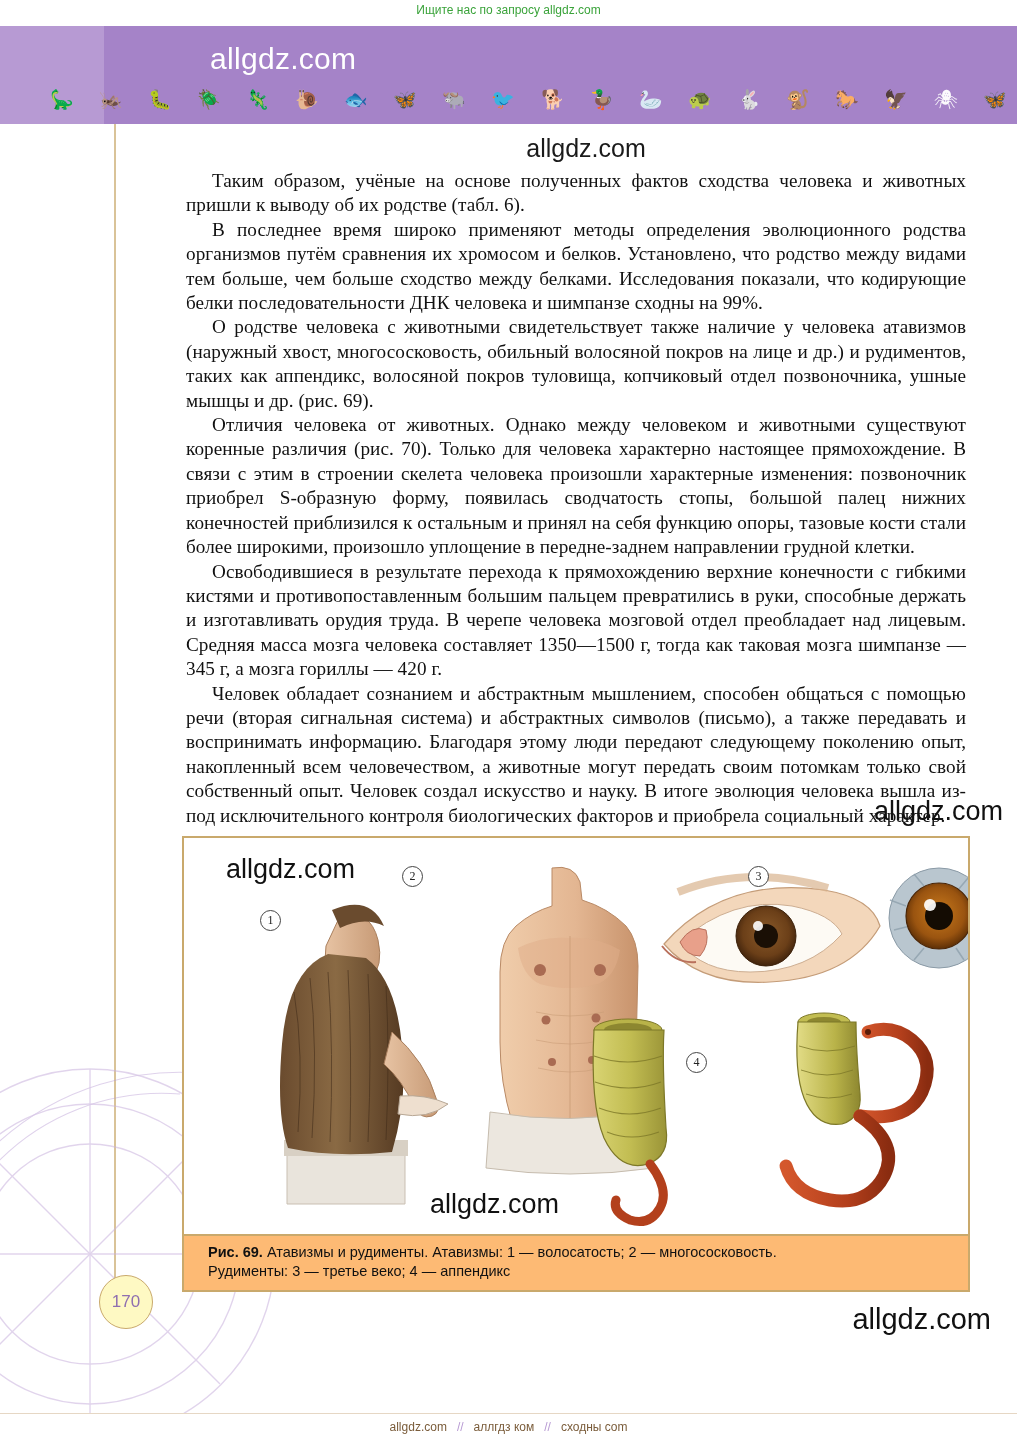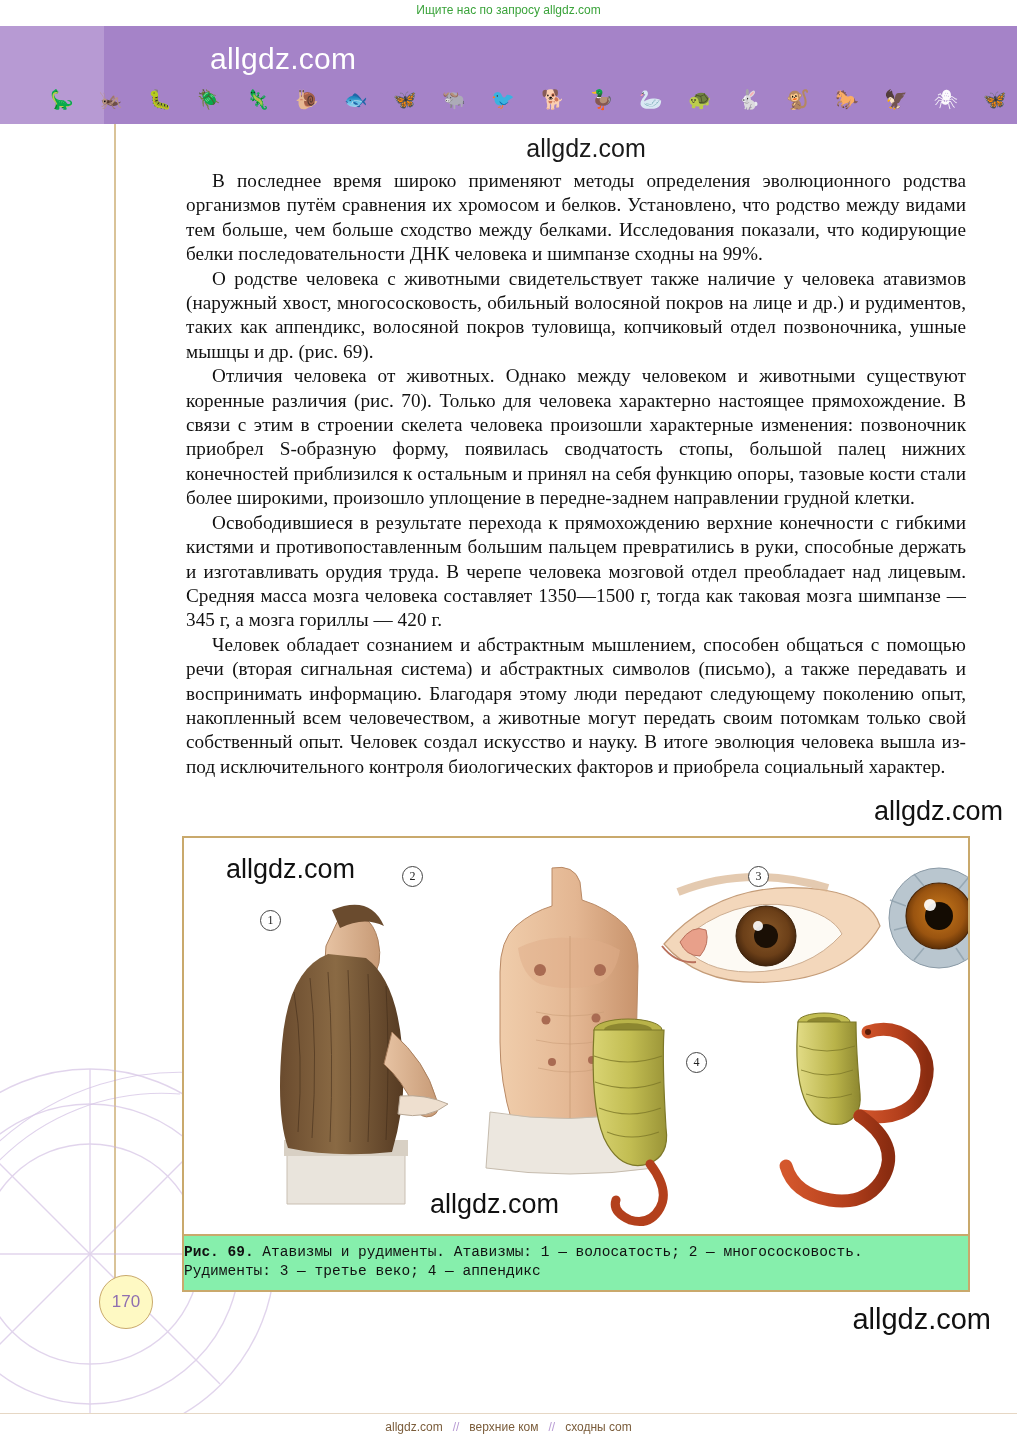--- a/index.html
+++ b/index.html
@@ -208,25 +208,25 @@
     font-size: 12px;
     color: #222;
     display: flex;
     align-items: center;
     justify-content: center;
     background: #fff;
     z-index: 7;
   }
 
   .caption {
-    background: #86efac;
+    background: #fdba74;
     border: 2px solid #c9a96c;
     border-top: none;
-    padding: 7px 12px 9px 0;
-    font-family: Liberation Mono, monospace;
+    padding: 7px 12px 9px 24px;
+    font-family: Liberation Sans, sans-serif;
     font-size: 14.5px;
     line-height: 19px;
     color: #111;
   }
   .caption b { font-weight: bold; }
 
   
   .bottom-bar {
     position: absolute;
     bottom: 0;
@@ -300,20 +300,21 @@
       <path d="M60 330 A230 230 0 0 1 300 40"></path>
       <path d="M30 300 A270 270 0 0 1 330 20"></path>
     </g>
   </svg>
 
   <div class="page-number">170</div>
 
   <div class="content">
     <div class="wm-inline wm-top">allgdz.com</div>
 
+    <p class="body-text">Таким образом, учёные на основе полученных фактов сходства человека и животных пришли к выводу об их родстве (табл. 6).</p>
     <p class="body-text">В последнее время широко применяют методы определения эволюционного родства организмов путём сравнения их хромосом и белков. Установлено, что родство между видами тем больше, чем больше сходство между белками. Исследования показали, что кодирующие белки последовательности ДНК человека и шимпанзе сходны на 99%.</p>
     <p class="body-text">О родстве человека с животными свидетельствует также наличие у человека атавизмов (наружный хвост, многососковость, обильный волосяной покров на лице и др.) и рудиментов, таких как аппендикс, волосяной покров туловища, копчиковый отдел позвоночника, ушные мышцы и др. (рис. 69).</p>
     <p class="body-text">Отличия человека от животных. Однако между человеком и животными существуют коренные различия (рис. 70). Только для человека характерно настоящее прямохождение. В связи с этим в строении скелета человека произошли характерные изменения: позвоночник приобрел S-образную форму, появилась сводчатость стопы, большой палец нижних конечностей приблизился к остальным и принял на себя функцию опоры, тазовые кости стали более широкими, произошло уплощение в передне-заднем направлении грудной клетки.</p>
     <p class="body-text">Освободившиеся в результате перехода к прямохождению верхние конечности с гибкими кистями и противопоставленным большим пальцем превратились в руки, способные держать и изготавливать орудия труда. В черепе человека мозговой отдел преобладает над лицевым. Средняя масса мозга человека составляет 1350—1500 г, тогда как таковая мозга шимпанзе — 345 г, а мозга гориллы — 420 г.</p>
     <p class="body-text">Человек обладает сознанием и абстрактным мышлением, способен общаться с помощью речи (вторая сигнальная система) и абстрактных символов (письмо), а также передавать и воспринимать информацию. Благодаря этому люди передают следующему поколению опыт, накопленный всем человечеством, а животные могут передать своим потомкам только свой собственный опыт. Человек создал искусство и науку. В итоге эволюция человека вышла из-под исключительного контроля биологических факторов и приобрела социальный характер.</p>
   </div>
 
   <div class="wm-right">allgdz.com</div>
 
   <div class="figure">
@@ -481,16 +482,16 @@
       <span>Рудименты: 3 — третье веко; 4 — аппендикс</span>
     </div>
   </div>
 
   <div class="wm-bottomright">allgdz.com</div>
 </div>
 
 <div class="bottom-bar">
   <span>allgdz.com</span>
   <span class="sep">//</span>
-  <span>верхние ком</span>
+  <span>аллгдз ком</span>
   <span class="sep">//</span>
   <span>сходны com</span>
 </div>
 
 </body></html>

